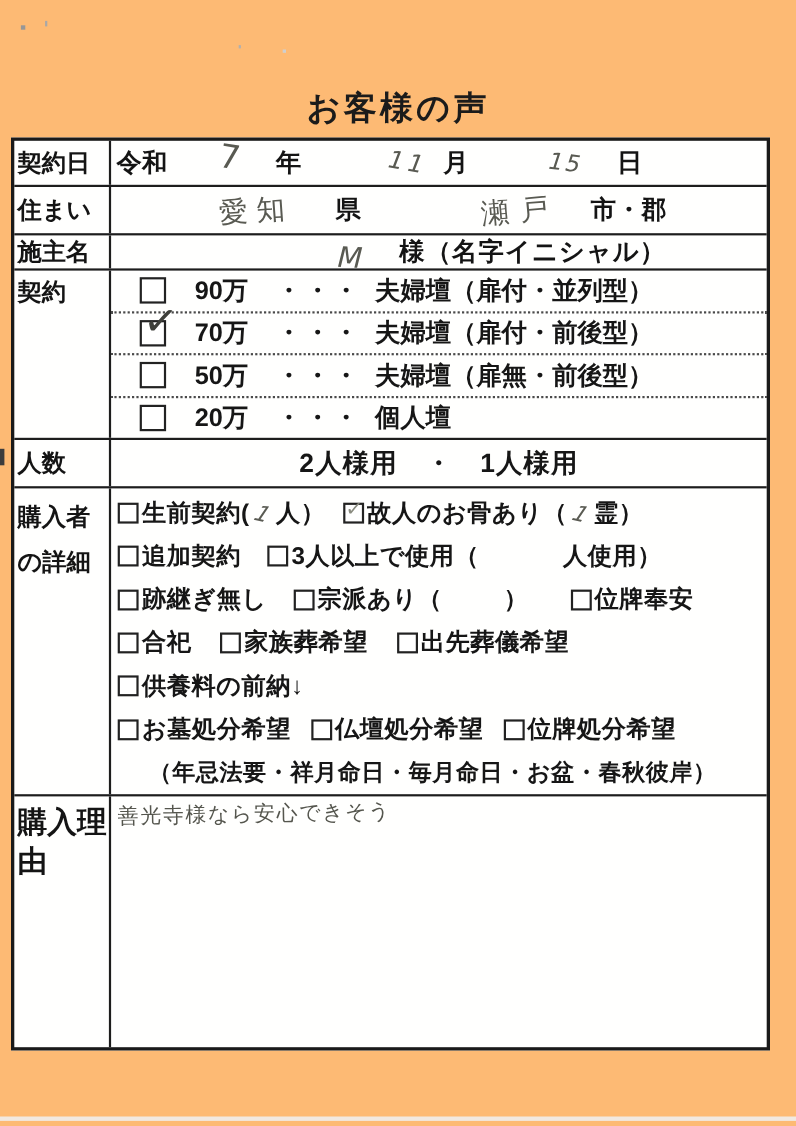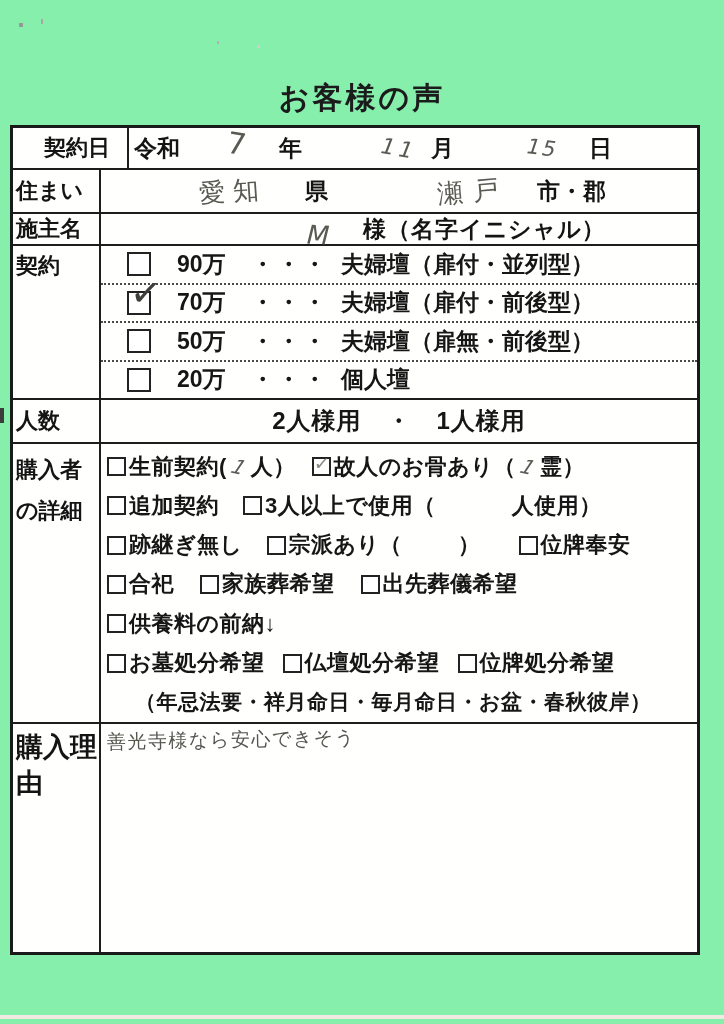--- a/index.html
+++ b/index.html
@@ -1,16 +1,16 @@
 <!DOCTYPE html>
 <html><head>
 <meta charset="utf-8">
 <style>
   html,body{margin:0;padding:0;background:#ddd;}
-  .page{position:relative;width:724px;height:1024px;background:#86efac;overflow:hidden;
+  .page{position:relative;width:724px;height:1024px;background:#fdba74;overflow:hidden;
         font-family:"Liberation Sans","DejaVu Sans",sans-serif;color:#161616;}
   .title{position:absolute;top:78px;left:0;width:100%;text-align:center;margin:0;
          font-size:30px;font-weight:bold;letter-spacing:3px;color:#1b1b1b;}
   .form{position:absolute;left:10px;top:125px;width:690px;height:830px;box-sizing:border-box;
         border:3px solid #1a1a1a;display:flex;flex-direction:column;background:#fffffe;}
   .row{display:flex;border-bottom:2px solid #1d1d1d;box-sizing:border-box;flex:none;}
   .row:last-child{border-bottom:none;flex:1;}
   .label-col{width:88px;flex:0 0 88px;border-right:2px solid #1d1d1d;box-sizing:border-box;
              font-weight:bold;font-size:22px;display:flex;align-items:center;padding-left:3px;color:#141414;}
   .label-top{align-items:flex-start;padding-top:5px;}
@@ -27,21 +27,21 @@
         font-family:"DejaVu Sans",sans-serif;}
   .hand-year{left:98px;top:-2px;font-size:30px;transform:rotate(9deg);}
   .hand-month{left:252px;top:8px;font-size:22px;font-style:italic;letter-spacing:4px;transform:rotate(10deg);}
   .hand-day{left:398px;top:8px;font-size:21px;font-style:italic;letter-spacing:2px;transform:rotate(7deg);}
   .hand-pref{left:98px;top:4px;font-size:26px;letter-spacing:8px;transform:rotate(-4deg);}
   .hand-city{left:336px;top:4px;font-size:26px;letter-spacing:10px;transform:rotate(-5deg);}
   .hand-owner{left:206px;top:6px;font-size:26px;font-style:italic;transform:rotate(3deg);}
   .hand-reason{position:absolute;left:6px;top:3px;font-size:19px;color:#55564e;letter-spacing:1.5px;
                transform:rotate(-1deg);font-family:"DejaVu Sans",sans-serif;white-space:nowrap;}
   
-  .r-date{height:42px;padding-left:28px;} .r-res{height:44px;} .r-owner{height:32px;}
+  .r-date{height:42px;} .r-res{height:44px;} .r-owner{height:32px;}
   .r-contract{height:154px;} .r-people{height:44px;} .r-purchaser{height:280px;}
   
   .opt-list{display:flex;flex-direction:column;height:100%;}
   .opt-row{flex:1;display:flex;align-items:center;padding-left:26px;font-weight:bold;font-size:23px;}
   .opt-row + .opt-row{border-top:2px dotted #4a4a4a;}
   .cb{position:relative;display:inline-block;width:20px;height:20px;border:2px solid #222;
       background:#fff;flex:none;box-sizing:content-box;}
   .cb.small{width:15px;height:15px;border-width:2px;margin-right:3px;}
   .penCheck{position:absolute;left:1px;top:-19px;font-size:38px;line-height:1;color:#3e3f3a;
             font-weight:bold;transform:rotate(6deg);}

